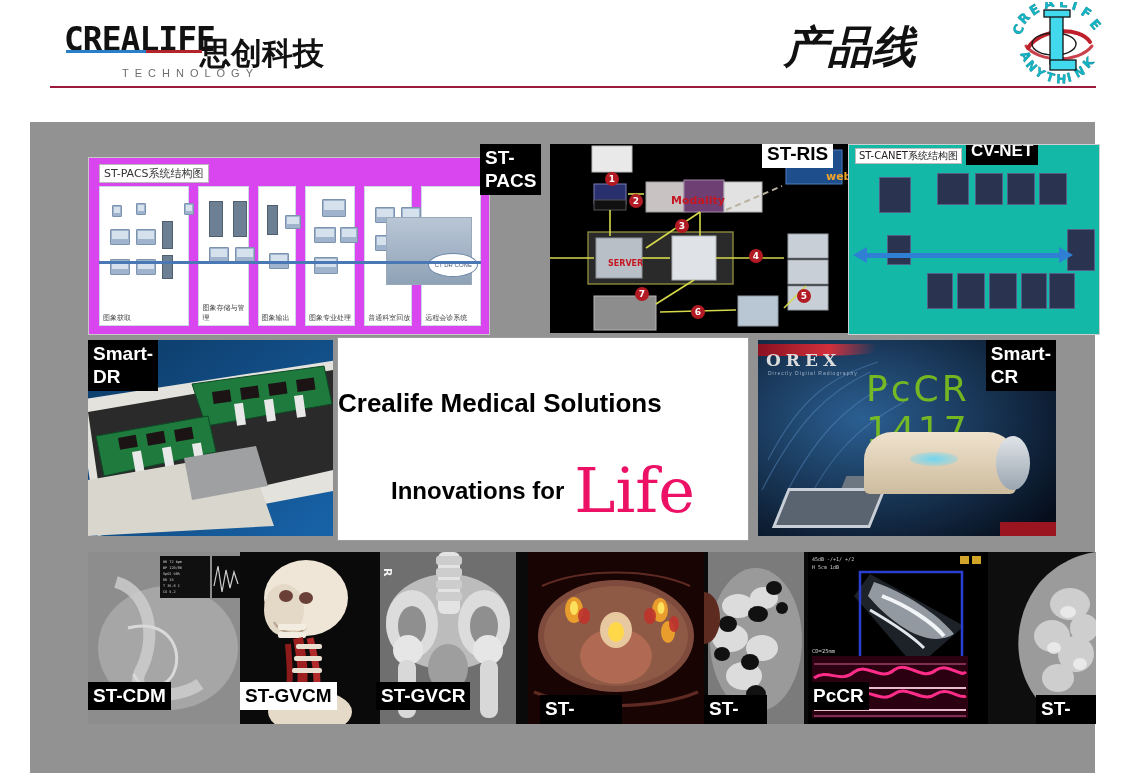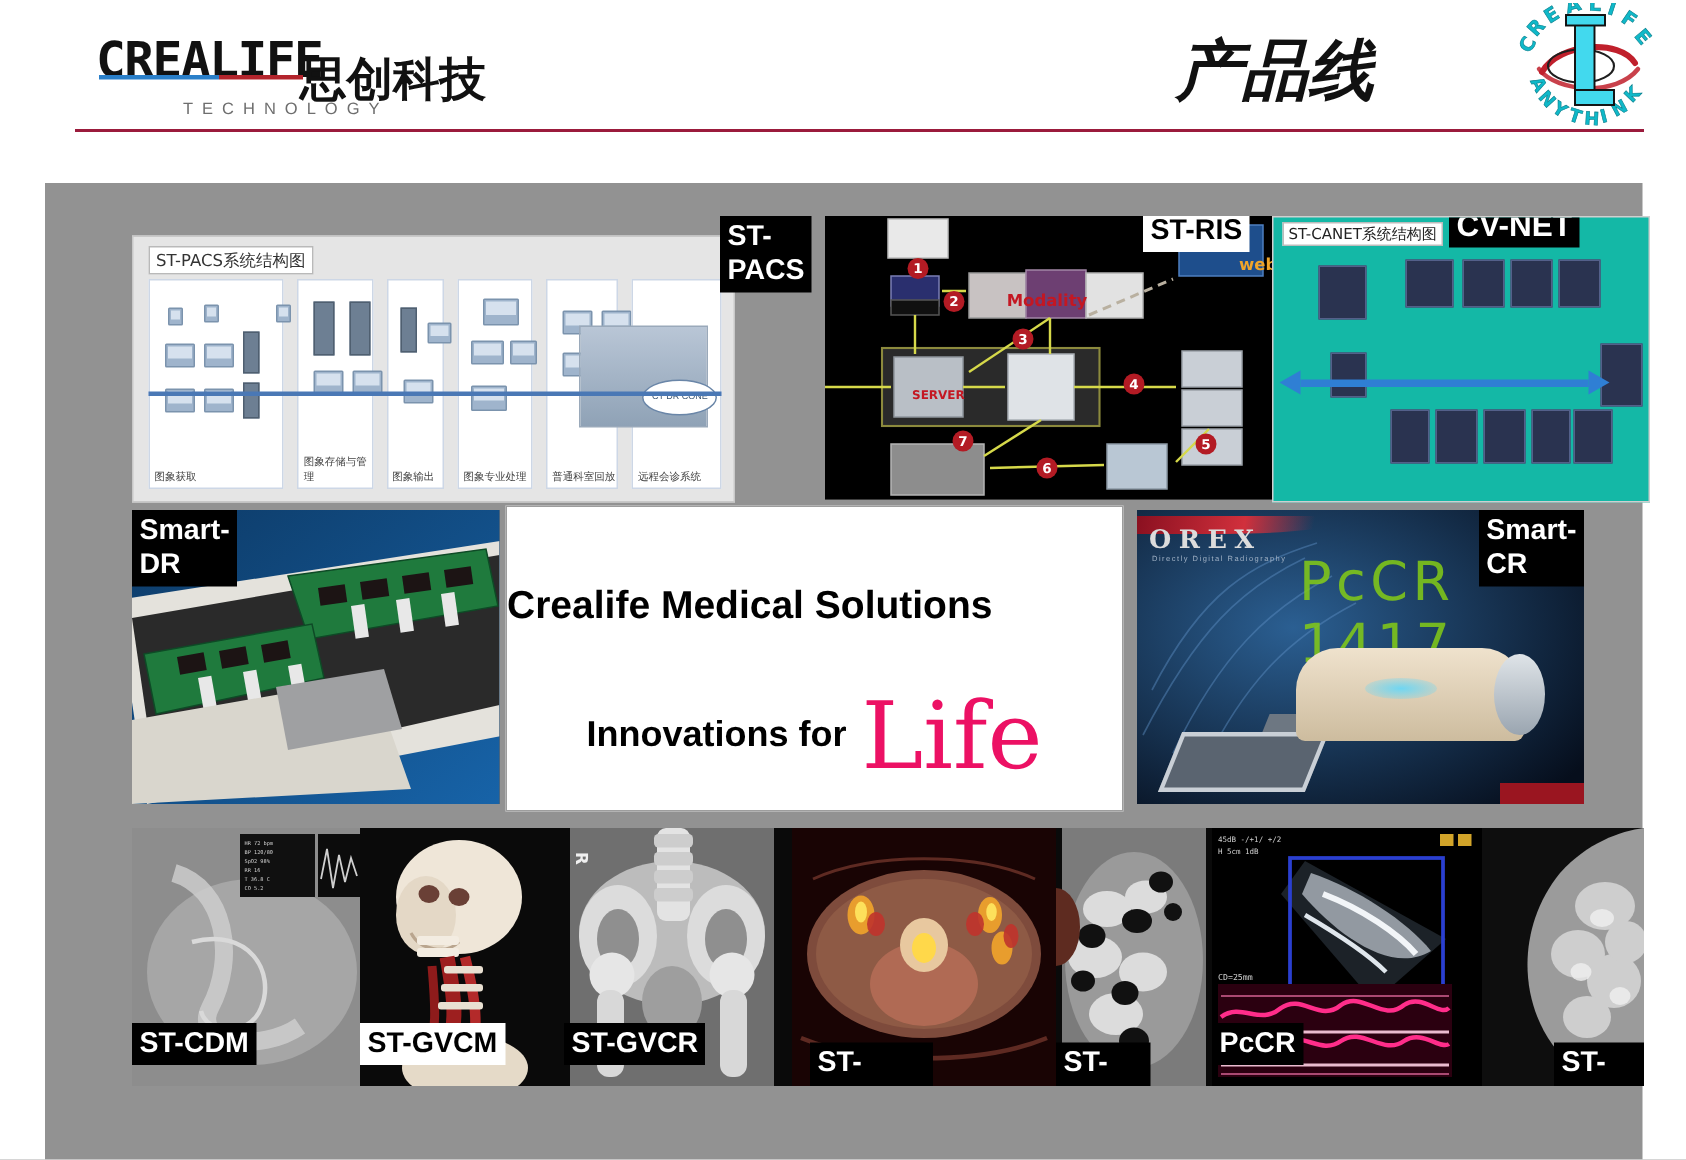--- a/index.html
+++ b/index.html
@@ -55,21 +55,21 @@
     position:absolute;
     background:#000;color:#fff;
     font-weight:bold;font-size:19px;line-height:23px;
     padding:2px 5px 3px 5px;
     white-space:pre-line;
     z-index:40;
   }
   .cap.light{background:#fff;color:#000;}
 
   
-  .r1-pacs{left:58px;top:35px;width:400px;height:176px;background:#e5e5e5;border:1px solid #c8c8c8;}
+  .r1-pacs{left:58px;top:35px;width:400px;height:176px;background:#d946ef;border:1px solid #c8c8c8;}
   .pacs-title{
     position:absolute;left:10px;top:6px;
     font-family:"DejaVu Sans", sans-serif;font-size:11px;color:#333;
     border:1px solid #b9b9b9;background:#fff;padding:1px 4px;
   }
   .pacs-grid{position:absolute;left:10px;top:28px;right:8px;bottom:8px;display:flex;gap:9px;border-radius:25px;}
   .pacs-col{flex:1;border:1px solid #cdd7e6;background:#fff;position:relative;}
   .pacs-col .lbl{position:absolute;left:3px;bottom:2px;font-size:7px;color:#444;font-family:"DejaVu Sans",sans-serif;}
   .pacs-bus{position:absolute;left:10px;right:8px;top:103px;height:3px;background:#4a78b5;}
   .pc{position:absolute;background:#9fb4cc;border:1px solid #7b93ad;border-radius:1px;}
@@ -299,21 +299,21 @@
       <div class="cvthumb" style="left:158px;top:28px;width:26px;height:30px"></div>
       <div class="cvthumb" style="left:190px;top:28px;width:26px;height:30px"></div>
       <div class="cvthumb" style="left:38px;top:90px;width:22px;height:28px"></div>
       <div class="cvthumb" style="left:78px;top:128px;width:24px;height:34px"></div>
       <div class="cvthumb" style="left:108px;top:128px;width:26px;height:34px"></div>
       <div class="cvthumb" style="left:140px;top:128px;width:26px;height:34px"></div>
       <div class="cvthumb" style="left:172px;top:128px;width:24px;height:34px"></div>
       <div class="cvthumb" style="left:200px;top:128px;width:24px;height:34px"></div>
       <div class="cvthumb" style="left:218px;top:84px;width:26px;height:40px"></div>
       <div class="cv-bus"></div>
-      <div class="cap" style="left:117px;top:-8px;font-size:21px">CV-NET</div>
+      <div class="cap" style="left:117px;top:-8px;font-size:17px">CV-NET</div>
     </div>
 
     <div class="cap" style="left:450px;top:22px;z-index:60">ST-
 PACS</div>
 
     <div class="tile r2-dr">
       <svg width="245" height="196" viewBox="0 0 245 196">
         <defs>
           <linearGradient id="sea" x1="0" y1="0" x2="1" y2="1">
             <stop offset="0%" stop-color="#0d3a66"></stop>

